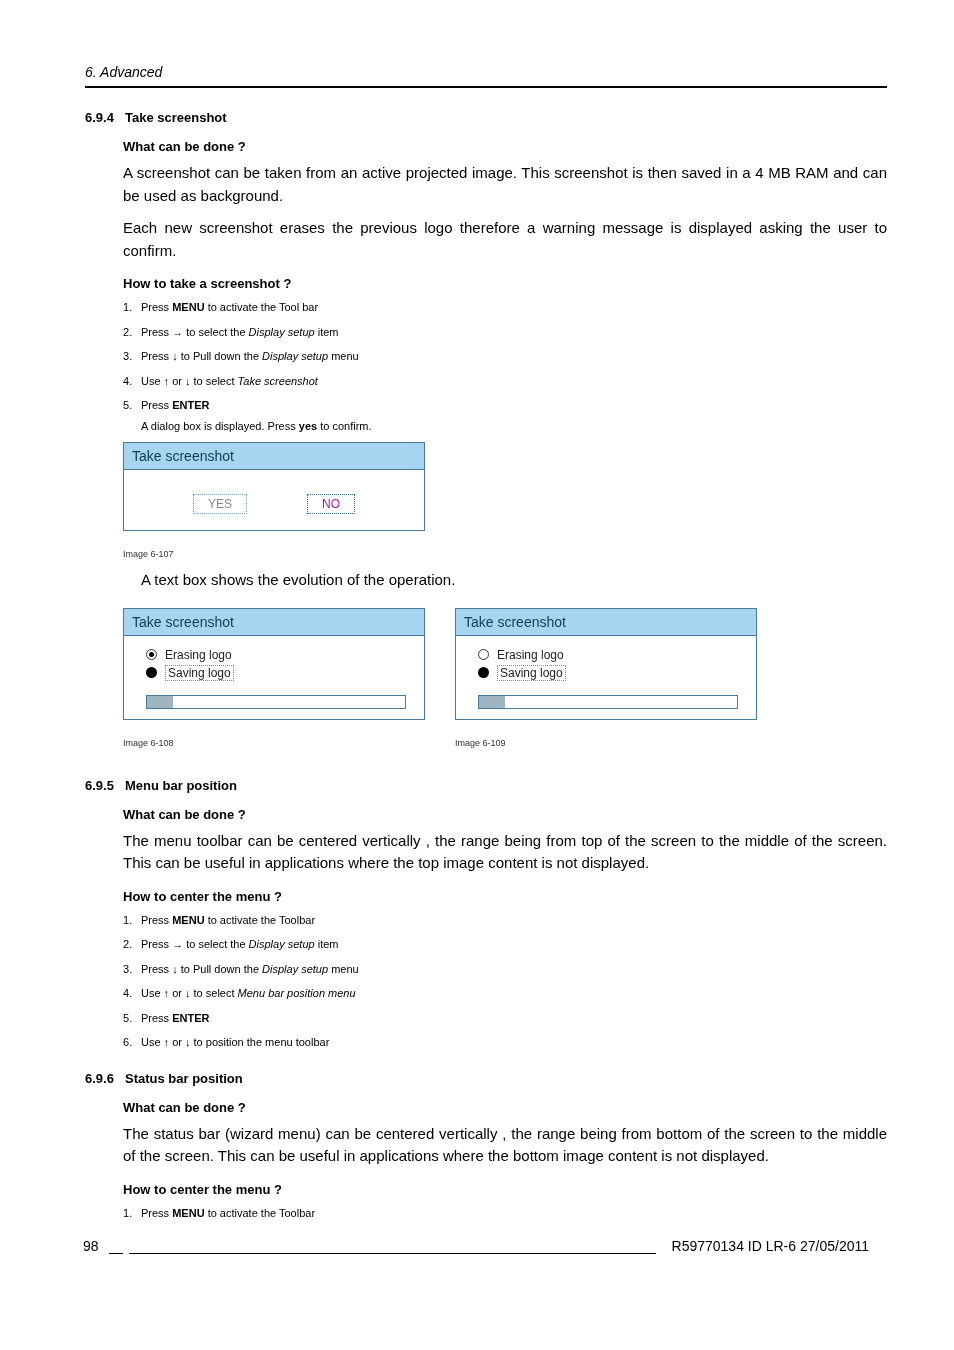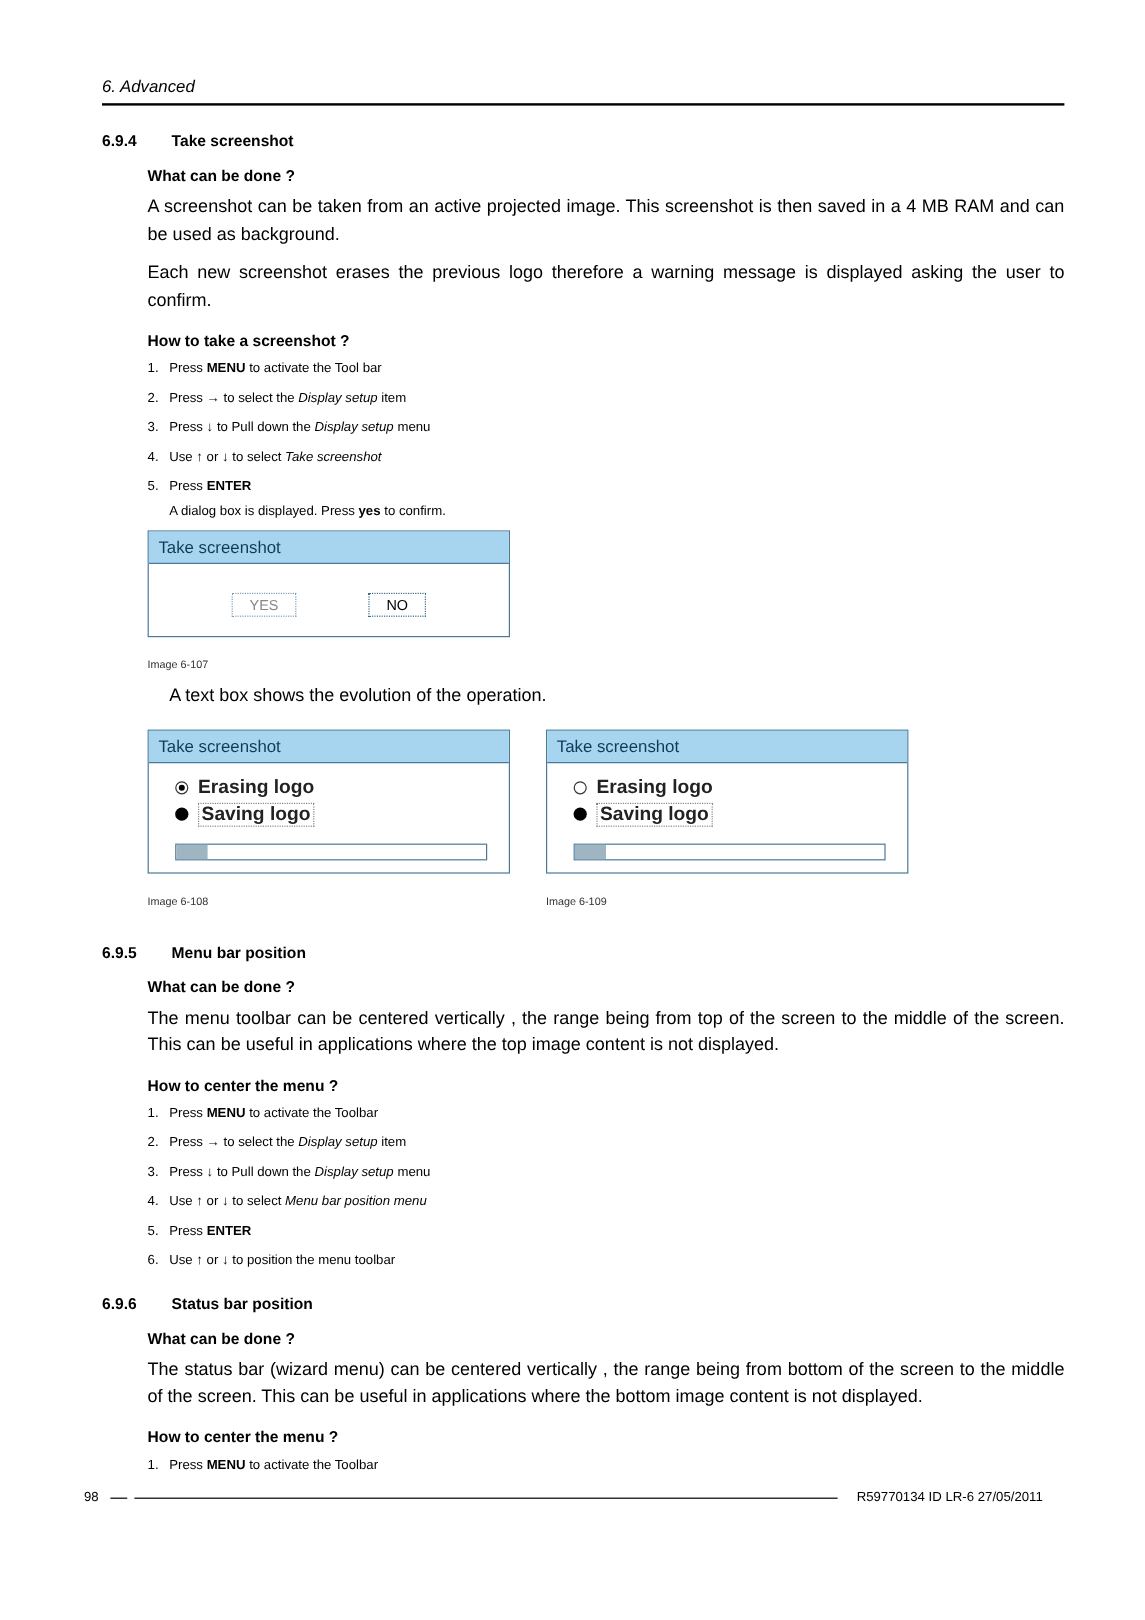--- a/index.html
+++ b/index.html
@@ -21,21 +21,20 @@
     padding-bottom: 6px;
     border-bottom: 2.5px solid #000;
     margin-bottom: 22px;
   }
   .section-title {
     font-weight: bold;
     font-size: 13px;
     margin-top: 20px;
     margin-bottom: 10px;
     display: flex;
-    gap: 18px;
   }
   .section-title .num { min-width: 40px; }
   .indent {
     margin-left: 38px;
   }
   .subheading {
     font-weight: bold;
     font-size: 13px;
     margin-top: 14px;
     margin-bottom: 8px;
@@ -97,42 +96,41 @@
     margin-top: 10px;
   }
   .dialog-btn {
     border: 1px dotted #7aa0b8;
     color: #888;
     font-size: 12px;
     padding: 2px 14px;
     background: #fff;
   }
   .dialog-btn.active {
-    color: #000000;
+    color: #a21caf;
     border: 1px dotted #3a6c88;
   }
   .img-caption {
     font-size: 9px;
     color: #333;
     margin-top: 18px;
     margin-bottom: 10px;
   }
 
   .two-col {
     display: flex;
     gap: 30px;
   }
   .two-col .dialog { width: 302px; }
   .radio-row {
     display: flex;
     align-items: center;
     gap: 8px;
     margin-bottom: 3px;
-    font-size: 16px;
-    font-weight: bold;
+    font-size: 12px;
   }
   .radio-row .r-outer {
     width: 11px; height: 11px; border: 1px solid #333; border-radius: 50%;
     display: flex; align-items: center; justify-content: center; background:#fff;
   }
   .radio-row .r-dot { width: 5px; height: 5px; border-radius: 50%; background: #000; }
   .radio-row .r-filled { width: 11px; height: 11px; border-radius: 50%; background: #000; }
   .radio-row .r-empty { width: 11px; height: 11px; border: 1px solid #333; border-radius: 50%; background:#fff;}
   .opt-label { border: 1px dotted #888; padding: 0 2px; }
   .opt-label.plain { border: none; padding: 0; }
@@ -147,25 +145,25 @@
   }
   .progress .fill {
     background: #9fb6c2;
     height: 100%;
     width: 10%;
   }
 
   .footer {
     position: absolute;
     bottom: 96px;
-    left: 70px;
+    left: 83px;
     right: 85px;
     display: flex;
-    align-items: center;
-    font-size: 11px;
+    align-items: flex-end;
+    font-size: 14px;
   }
   .footer .pnum { margin-right: 10px; }
   .footer .ruleL { flex: 0 0 14px; border-top: 1px solid #000; height: 0;}
   .footer .ruleFill { flex: 1; border-top: 1px solid #000; height:0; margin: 0 6px 0 6px;}
   .footer .docid { margin-left: 10px; white-space: nowrap; }
 </style>
 </head>
 <body>
 
 <div class="page">

